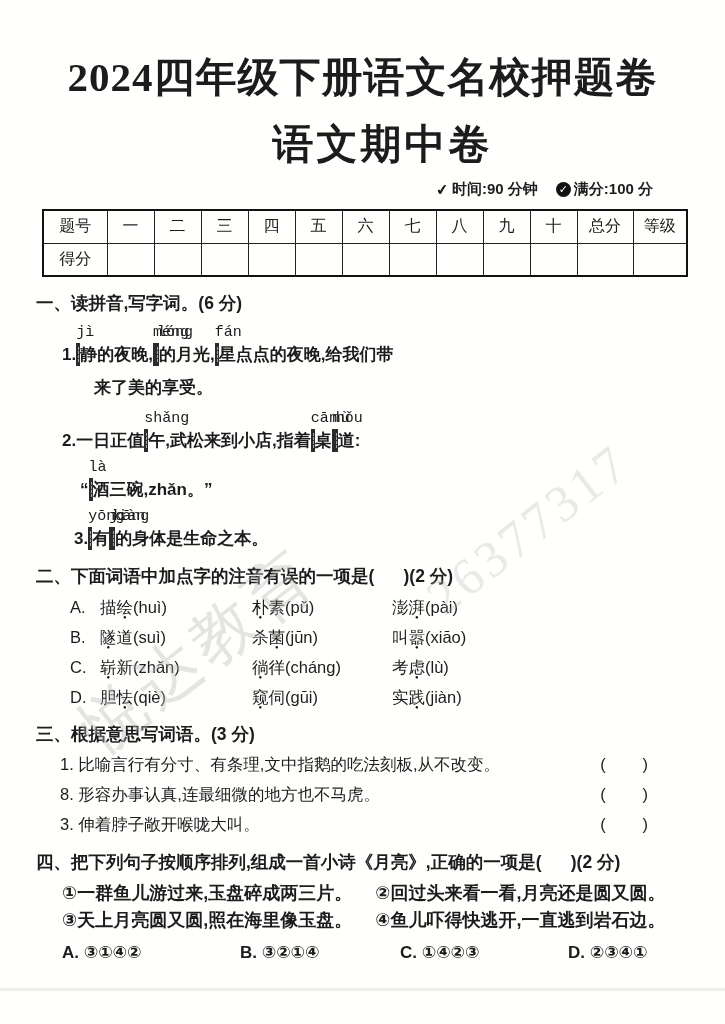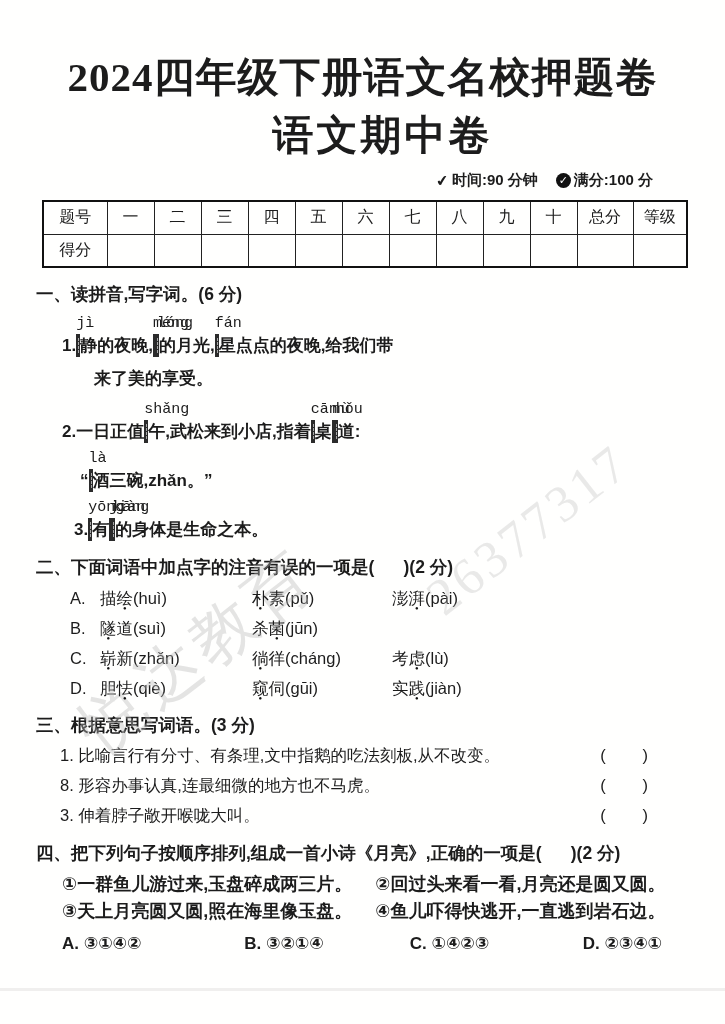--- a/index.html
+++ b/index.html
@@ -10,21 +10,21 @@
     font-family:"Liberation Sans","DejaVu Sans",sans-serif;
   }
   
   .wm { position:absolute; color:#b9b9b9; opacity:.38; pointer-events:none;
         font-family:"Liberation Serif","DejaVu Serif",serif; white-space:nowrap; }
   .wm1 { left:58px; top:608px; font-size:64px; transform:rotate(-38deg); letter-spacing:6px; }
   .wm2 { left:408px; top:500px; font-size:52px; transform:rotate(-38deg); letter-spacing:4px; opacity:.30; }
   
   .title { margin-top:50px; text-align:center; font-size:41px; font-weight:700;
            font-family:"Liberation Serif","DejaVu Serif",serif; letter-spacing:1px; }
-  .subtitle { margin-top:3px; text-align:center; font-size:41px; font-weight:700;
+  .subtitle { margin-top:12px; text-align:center; font-size:41px; font-weight:700;
               font-family:"Liberation Serif","DejaVu Serif",serif; letter-spacing:3px;padding-left:40px; }
   .infoline { margin-top:8px; padding-right:72px; display:flex; justify-content:flex-end;
               align-items:center; gap:18px; font-size:15px; font-weight:700; }
   .infoitem { display:flex; align-items:center; gap:3px; white-space:pre; }
   .ribbon-ic { font-size:15px; transform:rotate(-8deg); }
   .circle-ic { display:inline-flex; width:15px; height:15px; border-radius:50%;
                background:#111; color:#fff; font-size:11px; align-items:center;
                justify-content:center; font-weight:700; }
   
   table.score { border-collapse:collapse; margin:10px 0 0 42px; table-layout:fixed; }
@@ -54,21 +54,21 @@
   .dotc::after { content:"●"; position:absolute; left:50%; transform:translateX(-50%);
                  bottom:-10px; font-size:6px; color:#111; }
   
   .meaning-item { display:flex; justify-content:space-between; margin:7px 0 0 60px;
                   width:588px; font-size:16.5px; line-height:23px;align-items:center; }
   .meaning-item .paren { white-space:pre; }
   
   .poembody { margin:6px 0 0 62px; width:616px; font-size:18px; font-weight:600;
               line-height:27px; white-space:pre-wrap; }
   .orderopts { display:flex; margin:8px 0 0 62px; width:600px; font-size:17px;
-               font-weight:600;gap:15px; }
+               font-weight:600; }
   .orderopts .oopt { white-space:pre; }
   .orderopts .oopt:nth-child(1){ width:178px; } .orderopts .oopt:nth-child(2){ width:160px; }
   .orderopts .oopt:nth-child(3){ width:168px; }
   .bottomline { position:absolute; left:0; right:0; top:988px; border-top:3px solid #f0efee; }
   .mt-q1 { margin:28px 0 0 62px; }
   .mt-q1b{ margin:10px 0 0 94px; font-size:17px; font-weight:600; }
   .mt-q2 { margin:30px 0 0 62px; }
   .mt-q2b{ margin:26px 0 0 80px; }
   .mt-q3 { margin:26px 0 0 74px; }
 </style>
@@ -173,20 +173,21 @@
   <div class="optrow">
     <span class="olabel">A.</span>
     <span class="w1"><span>描</span><span class="dotc">绘</span><span>(huì)</span></span>
     <span class="w2"><span></span><span class="dotc">朴</span><span>素(pǔ)</span></span>
     <span class="w3"><span>澎</span><span class="dotc">湃</span><span>(pài)</span></span>
   </div>
   <div class="optrow">
     <span class="olabel">B.</span>
     <span class="w1"><span></span><span class="dotc">隧</span><span>道(suì)</span></span>
     <span class="w2"><span>杀</span><span class="dotc">菌</span><span>(jūn)</span></span>
+    <span class="w3"><span>叫</span><span class="dotc">嚣</span><span>(xiāo)</span></span>
   </div>
   <div class="optrow">
     <span class="olabel">C.</span>
     <span class="w1"><span></span><span class="dotc">崭</span><span>新(zhǎn)</span></span>
     <span class="w2"><span></span><span class="dotc">徜</span><span>徉(cháng)</span></span>
     <span class="w3"><span>考</span><span class="dotc">虑</span><span>(lù)</span></span>
   </div>
   <div class="optrow">
     <span class="olabel">D.</span>
     <span class="w1"><span>胆</span><span class="dotc">怯</span><span>(qiè)</span></span>

